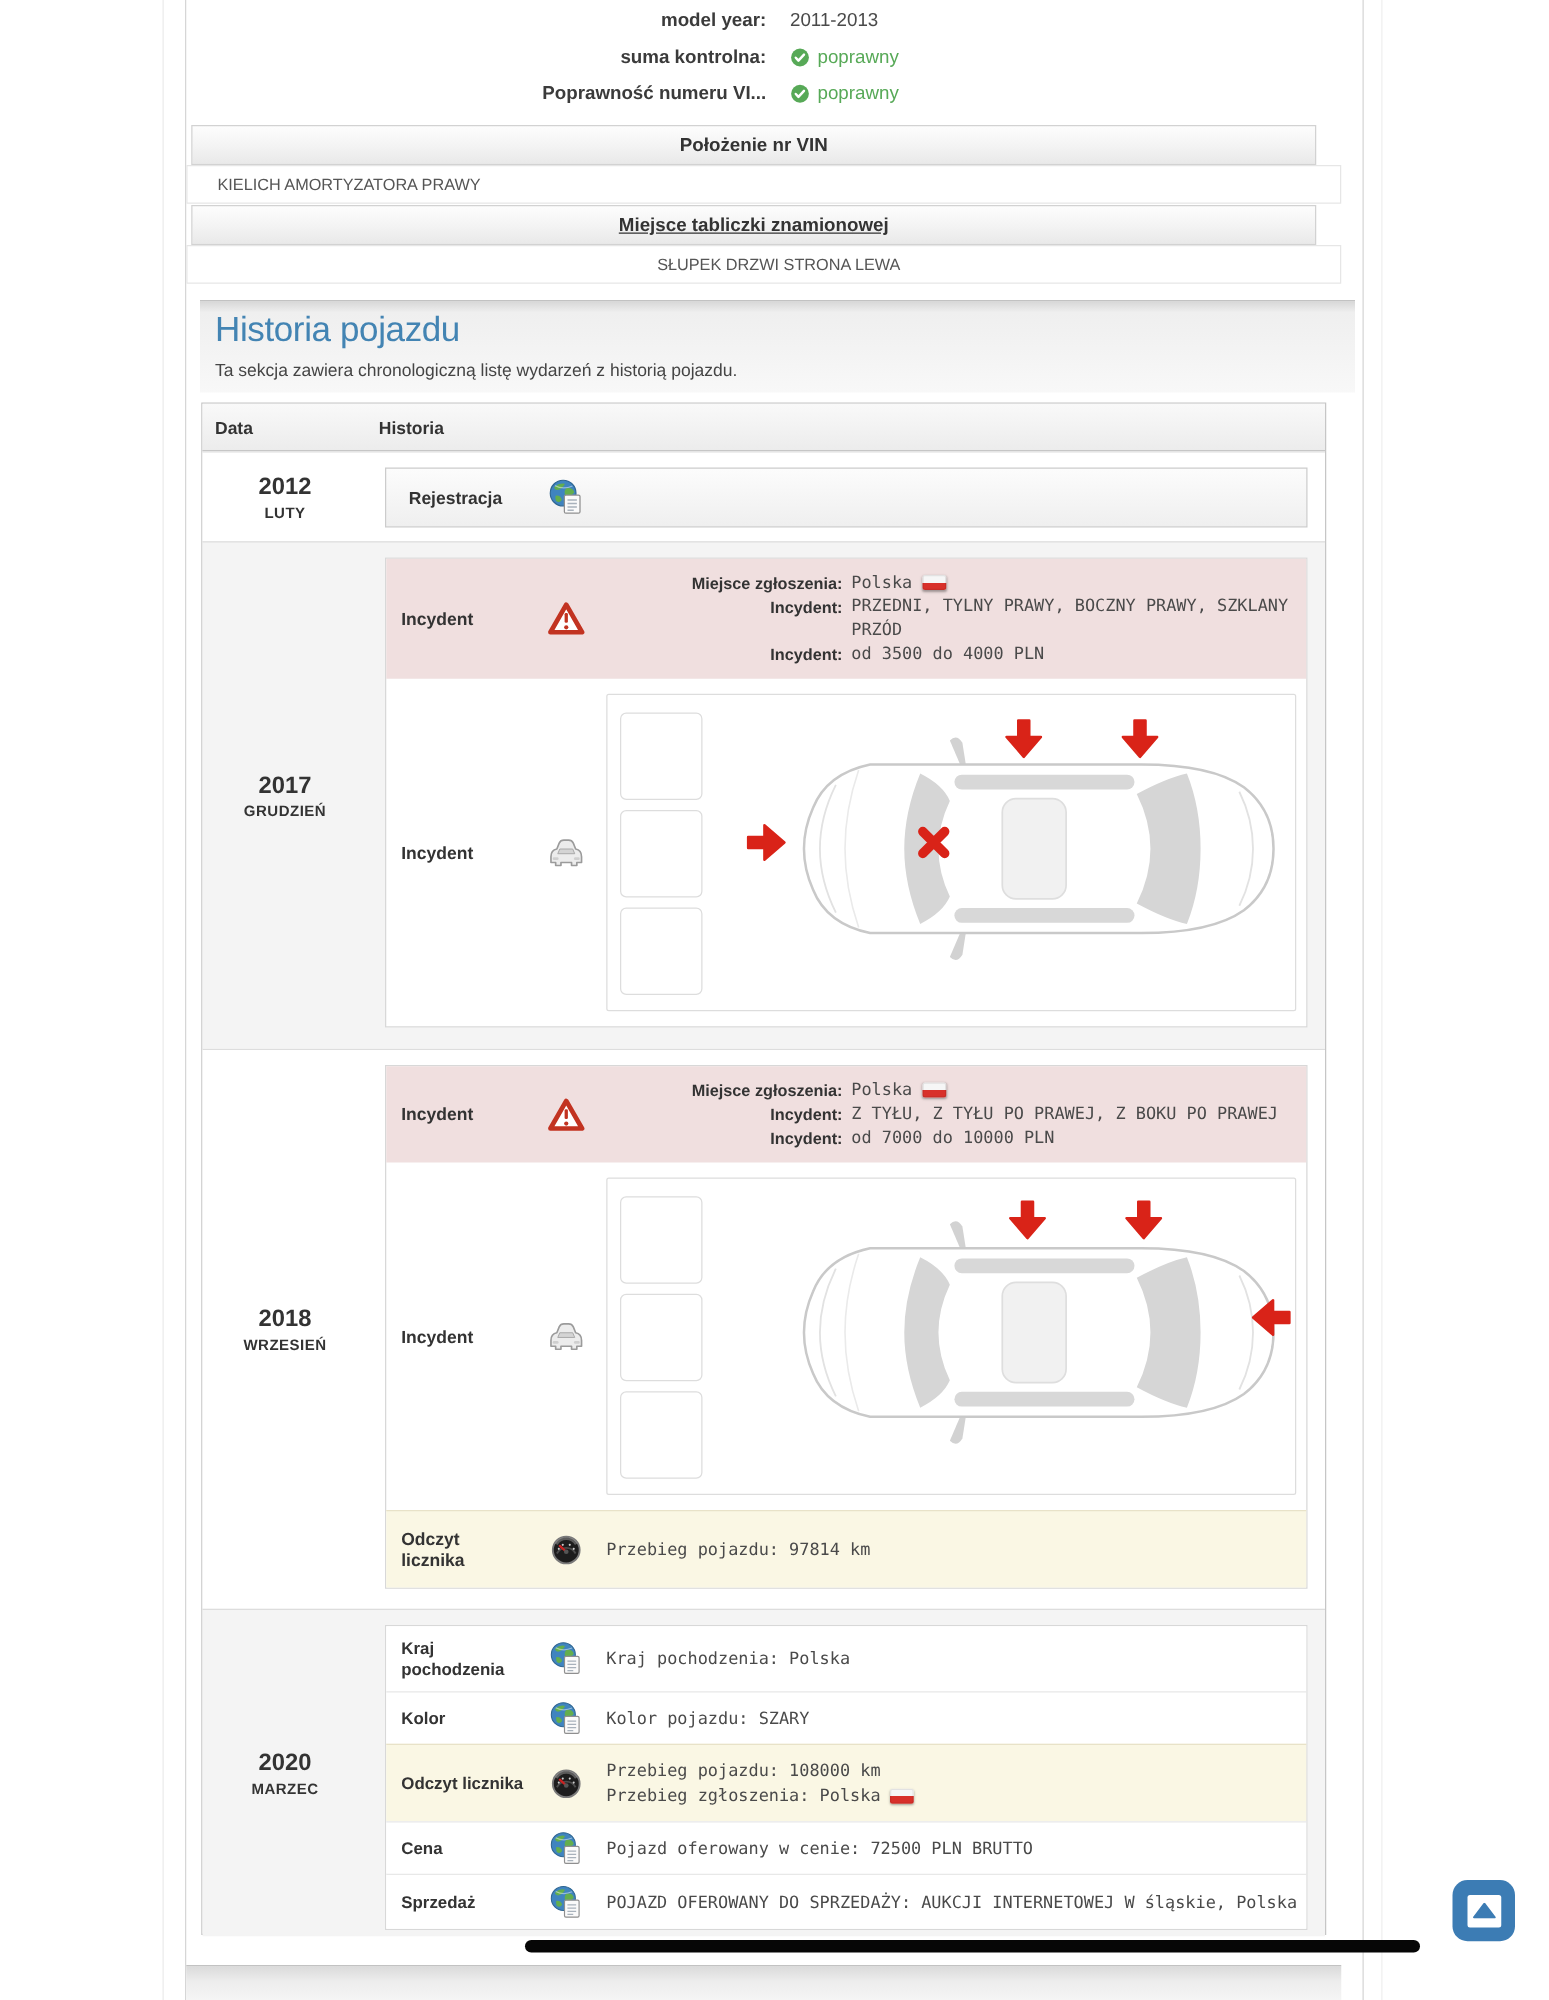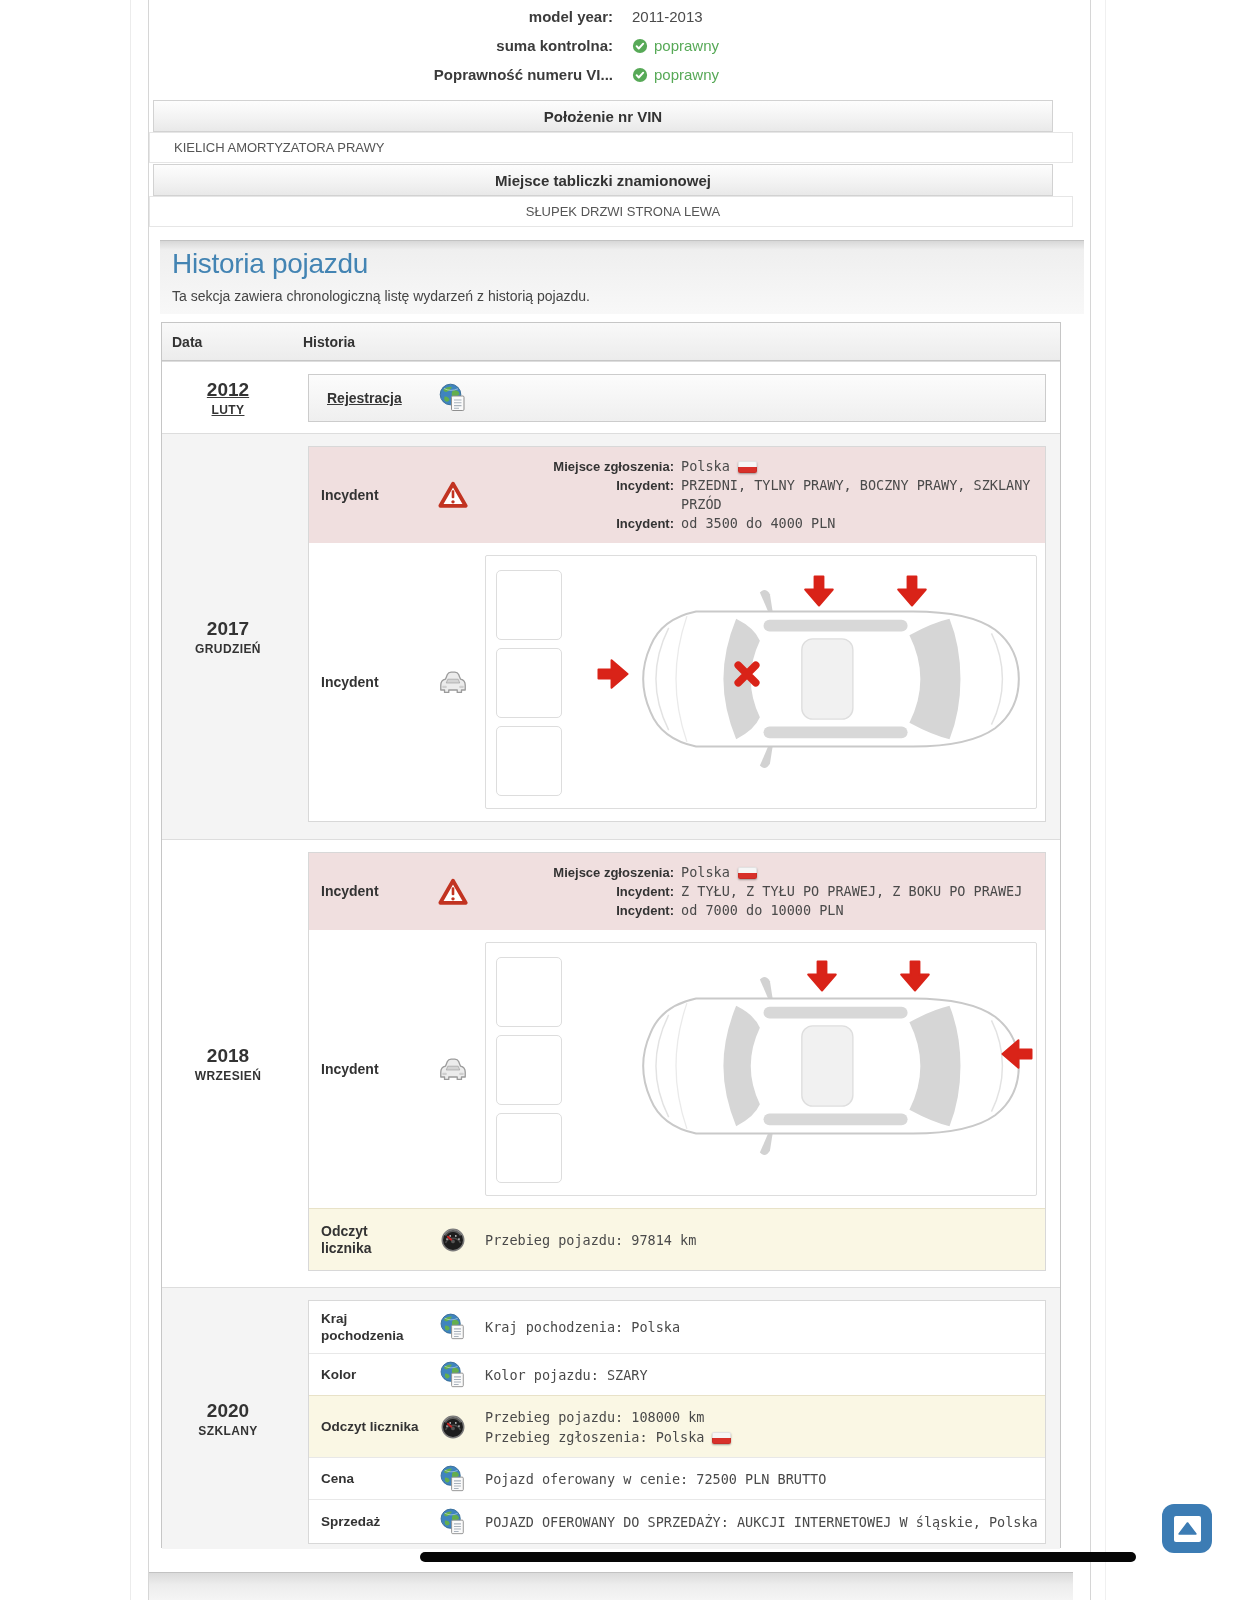--- a/index.html
+++ b/index.html
@@ -21,21 +21,21 @@
   .spec-value.ok { color:#57a957; }
 
   
   .header-bar { position:absolute; left:4px; width:900px; height:32px; text-align:center;
                 font-weight:700; font-size:15px; color:#333; line-height:31px;
                 background:linear-gradient(180deg,#fdfdfd 0%,#f3f3f3 55%,#e9e9e9 100%);
                 border:1px solid #d2d2d2; }
   .value-row { position:absolute; left:0; width:924px; height:31px; background:#fff;
                border:1px solid #e6e6e6; font-size:13px; color:#555; line-height:29px; padding-left:24px; }
   #bar-vin  { top:100px; }  #row-vin  { top:132px; }
-  #bar-plate{ top:164px; }  #row-plate{ top:196px;text-align:center; }
+  #bar-plate{ top:164px;text-decoration:underline; }  #row-plate{ top:196px;text-align:center; }
 
   
   .hist-band { position:absolute; top:240px; left:11px; width:924px; height:74px;
                background:linear-gradient(180deg,#d7d7d7 0,#efefef 9px,#f8f8f8 100%);
                border-top:1px solid #c2c2c2; }
   .hist-title { position:absolute; left:12px; top:7px; font-size:28px; color:#4384b3; letter-spacing:-.3px; }
   .hist-sub   { position:absolute; left:12px; top:47px; font-size:14px; color:#454545; }
 
   .hist-table { position:absolute; top:322px; left:12px; width:900px; height:1226px;
                 border:1px solid #c6c6c6; background:#fff; }
@@ -46,21 +46,21 @@
   .ht-head .c-hist { flex:1; padding-left:9px; }
 
   .group { display:flex; border-top:1px solid #ddd; background:#fff; }
   .group:first-of-type { border-top:none; }
   .group.alt { background:#f4f4f4; }
   .g-date { width:132px; display:flex; flex-direction:column; justify-content:center; align-items:center; text-align:center; }
   .g-year  { font-size:19px; font-weight:700; color:#333; }
   .g-month { font-size:12px; font-weight:700; color:#333; letter-spacing:.4px; margin-top:2px; }
   .g-events { flex:1; padding:12px 14px; }
 
-  #group-2012 { height:72px;text-decoration:underline; } #group-2017 { height:406px; } #group-2018 { height:448px; } #group-2020 { height:262px; }
+  #group-2012 { height:72px; } #group-2017 { height:406px; } #group-2018 { height:448px; } #group-2020 { height:262px; }
 
   
   .event-strip { height:48px; border:1px solid #ccc; display:flex; align-items:center;
                  background:linear-gradient(180deg,#fcfcfc,#efefef); }
   .event-strip .e-label { width:112px; padding-left:18px; font-weight:700; font-size:14px; color:#333; }
   .event-strip .e-icon  { width:64px; display:flex; justify-content:center; }
 
   
   .inc-box { border:1px solid #d8d8d8; background:#fff; }
   .inc-header { background:#f0dfdf; display:flex; padding:10px 0; }
@@ -359,21 +359,21 @@
             </div>
             <div class="mono">Przebieg pojazdu: 97814 km</div>
           </div>
         </div>
       </div>
     </div>
 
     <div class="group alt" id="group-2020">
       <div class="g-date">
         <div class="g-year">2020</div>
-        <div class="g-month">SZKLANY</div>
+        <div class="g-month">MARZEC</div>
       </div>
       <div class="g-events">
         <div class="multi-box">
           <div class="m-row" id="m-row-kraj">
             <div class="cell-label">Kraj pochodzenia</div>
             <div class="cell-icon">
                 <svg width="28" height="28">
                   <use href="#sym-globe-doc"></use>
                 </svg>
               </div>

